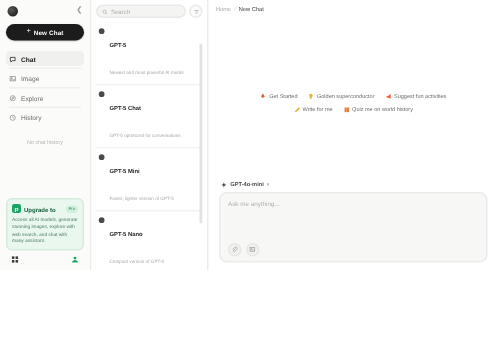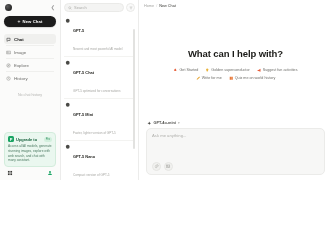--- a/index.html
+++ b/index.html
@@ -351,21 +351,20 @@
   </section>
 
   <main class="main">
     <div class="crumb-bar">
       <span class="crumb">Home</span>
       <span class="crumb-sep">/</span>
       <span class="crumb current">New Chat</span>
     </div>
 
     <div class="hero">
-      <h1 class="hero-title">What can I help with?</h1>
 
       <div class="chips">
         <div class="chip-row">
           <div class="chip">
             <span class="chip-ico">
                 <svg viewBox="0 0 16 16" fill="#e8603c">
                   <path d="M8 1.5c2.4 1.5 3.6 4 3.6 6.4l1.4 2.1-2.3-.4-1.2 1.4H6.5L5.3 9.6 3 10l1.4-2.1C4.4 5.5 5.6 3 8 1.5z"></path>
                 </svg>
               </span>
             <span class="chip-label">Get Started</span>

